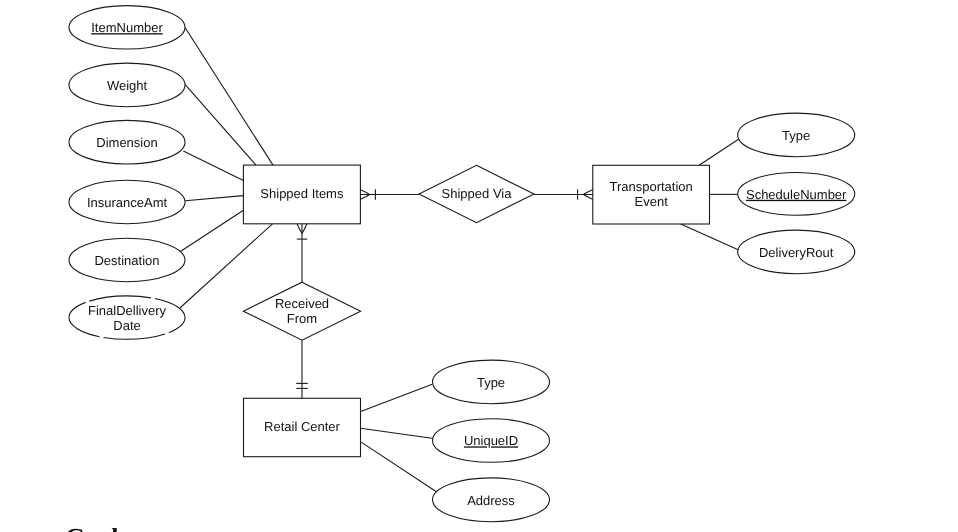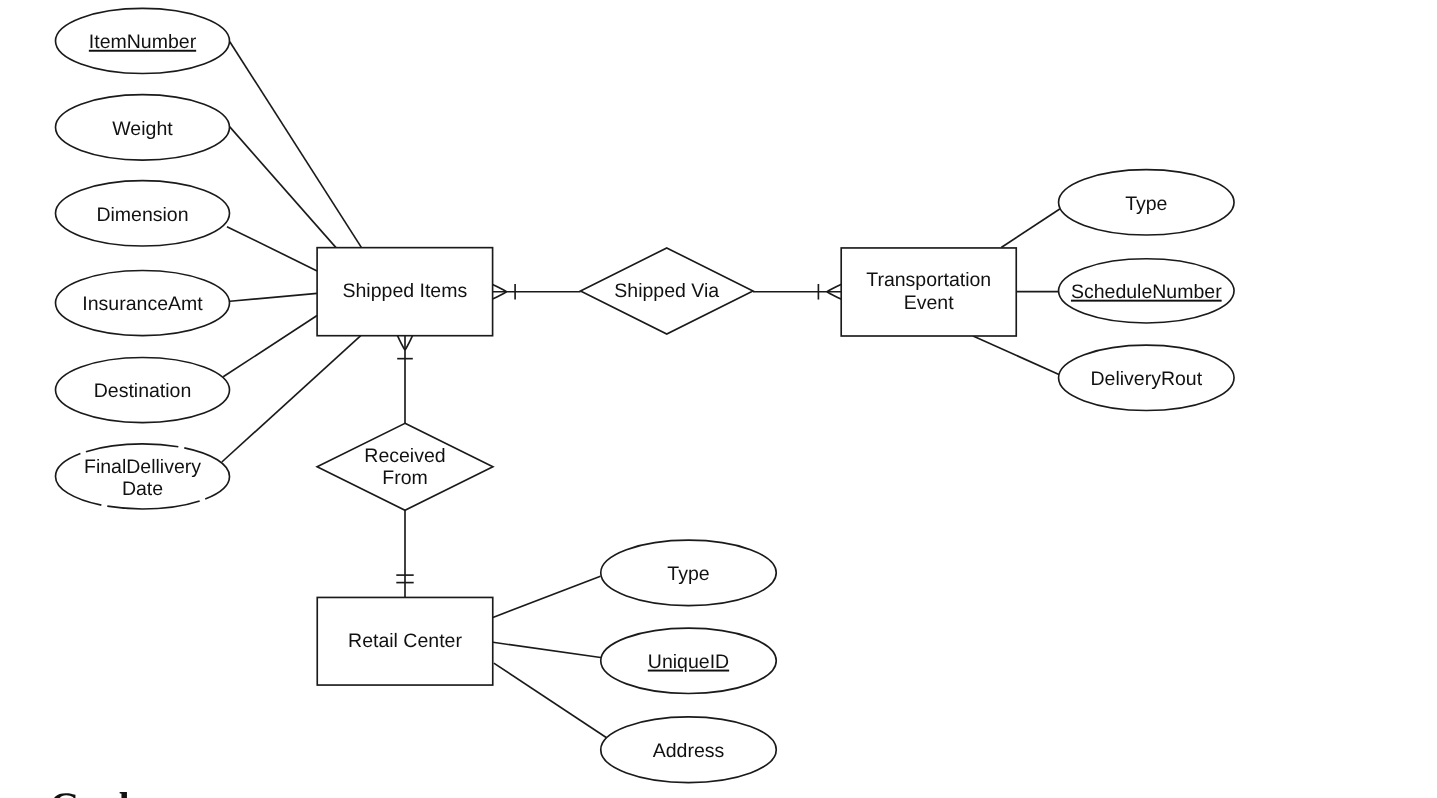--- a/index.html
+++ b/index.html
@@ -1,18 +1,18 @@
 <!DOCTYPE html>
 <html><head>
 <meta charset="utf-8">
 <title>ER Diagram</title>
 <style>
   html,body{margin:0;padding:0;background:#ffffff;}
   body{width:958px;height:532px;overflow:hidden;font-family:"Liberation Sans",sans-serif;-webkit-font-smoothing:antialiased;text-rendering:geometricPrecision;}
-  #canvas{position:relative;width:826px;height:532px;background:#fff;}
+  #canvas{position:relative;width:826px;height:532px;background:#fff;margin-left:32px;}
   svg{display:block;}
   .shape{fill:#ffffff;stroke:#1a1a1a;stroke-width:1.1;}
   .dashed{stroke-dasharray:62 4;stroke-dashoffset:38.7;}
   .link{stroke:#1a1a1a;stroke-width:1.1;fill:none;}
   .lbl{font-family:"Liberation Sans",sans-serif;font-size:13px;fill:#111;text-anchor:middle;}
   .lbl.u{text-decoration:underline;}
   .footer{position:absolute;left:33px;top:523px;font-family:"Liberation Serif",serif;font-size:26px;font-weight:bold;color:#111;white-space:nowrap;}
 </style>
 </head>
 <body>

